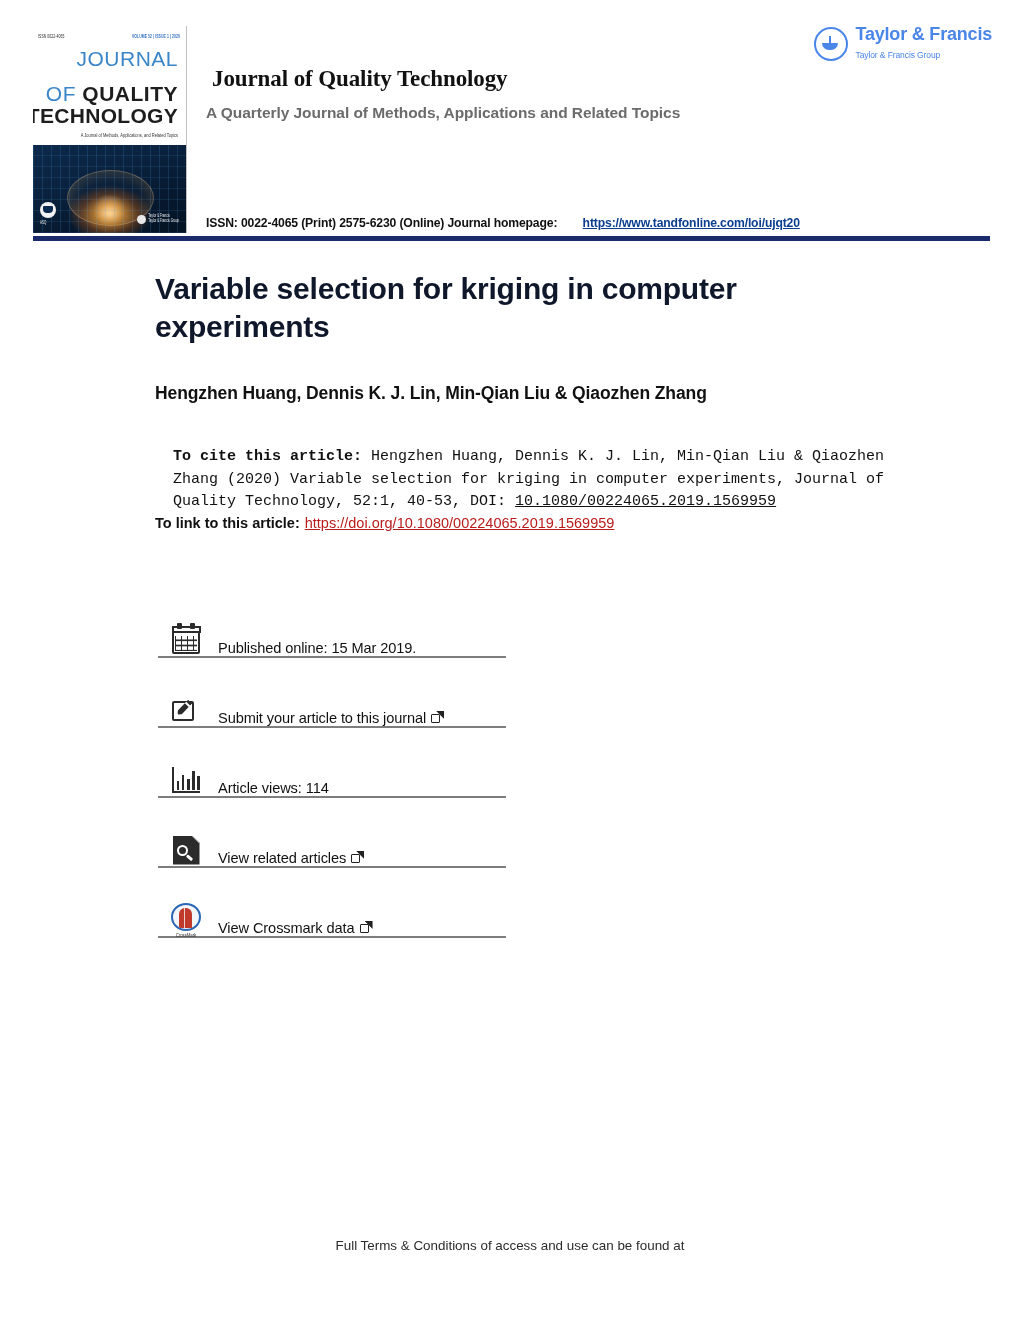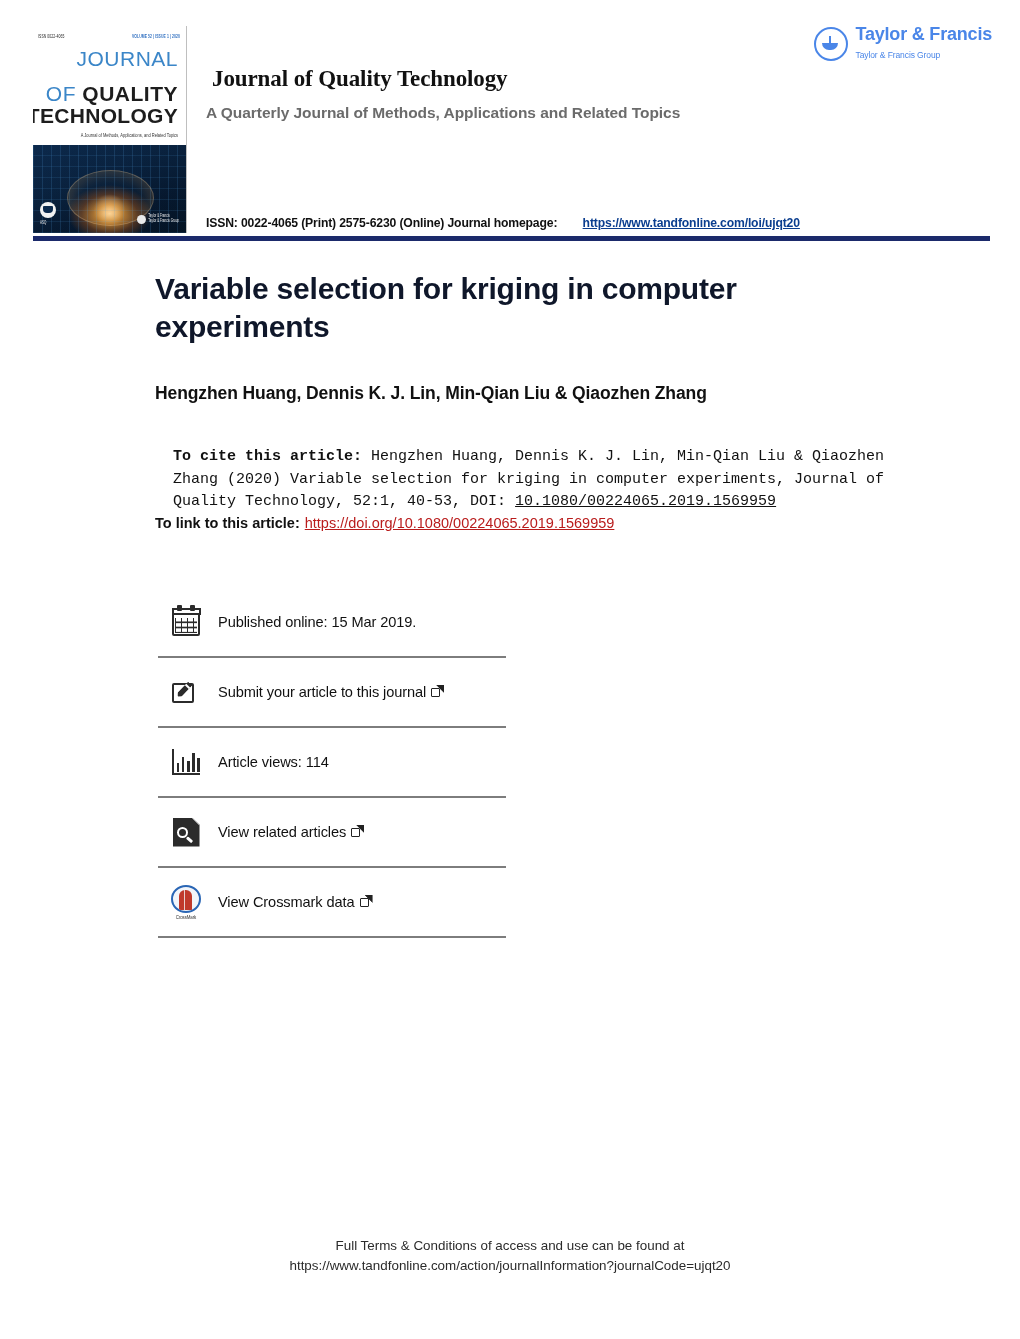--- a/index.html
+++ b/index.html
@@ -304,21 +304,21 @@
   .actions {
     position: absolute;
     left: 158px;
     top: 588px;
     width: 348px;
   }
   .action-row {
     position: relative;
     height: 68px;
     display: flex;
-    align-items: center;
+    align-items: flex-end;
     border-bottom: 2px solid #7d7d7d;
   }
   .action-row .ico {
     width: 32px;
     height: 32px;
     margin-left: 12px;
     margin-right: 16px;
     flex: none;
     display: flex;
     align-items: center;
@@ -644,14 +644,13 @@
           <span class="cap">CrossMark</span>
         </span>
     </span>
     <span class="label"><span>View Crossmark data</span><span class="ext"><i></i><b></b></span></span>
   </div>
 
 </div>
 
 <div class="footer">
   <div>Full Terms &amp; Conditions of access and use can be found at</div>
-  <div>https://www.tandfonline.com/action/journalInformation?journalCode=ujqt20</div>
 </div>
 
 </body></html>

